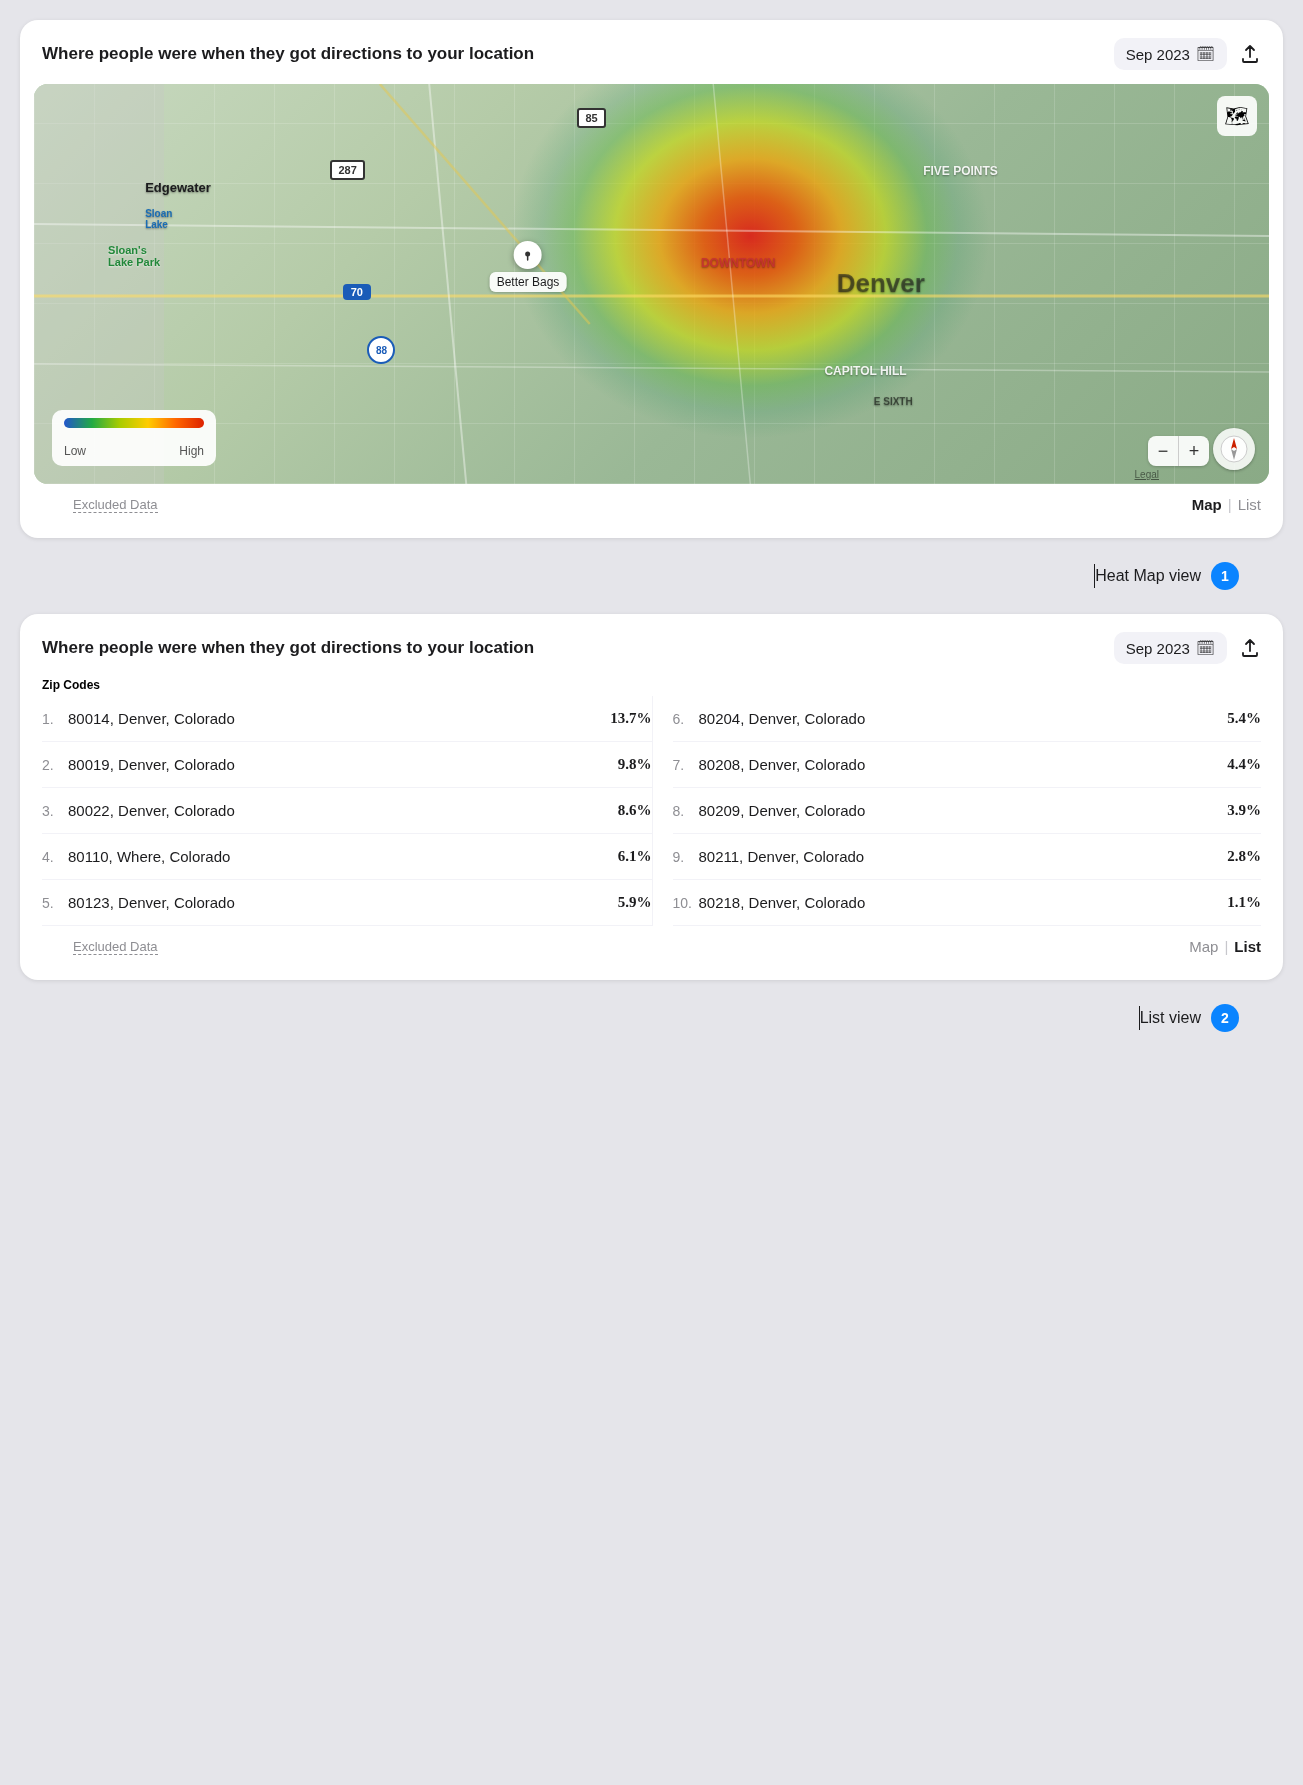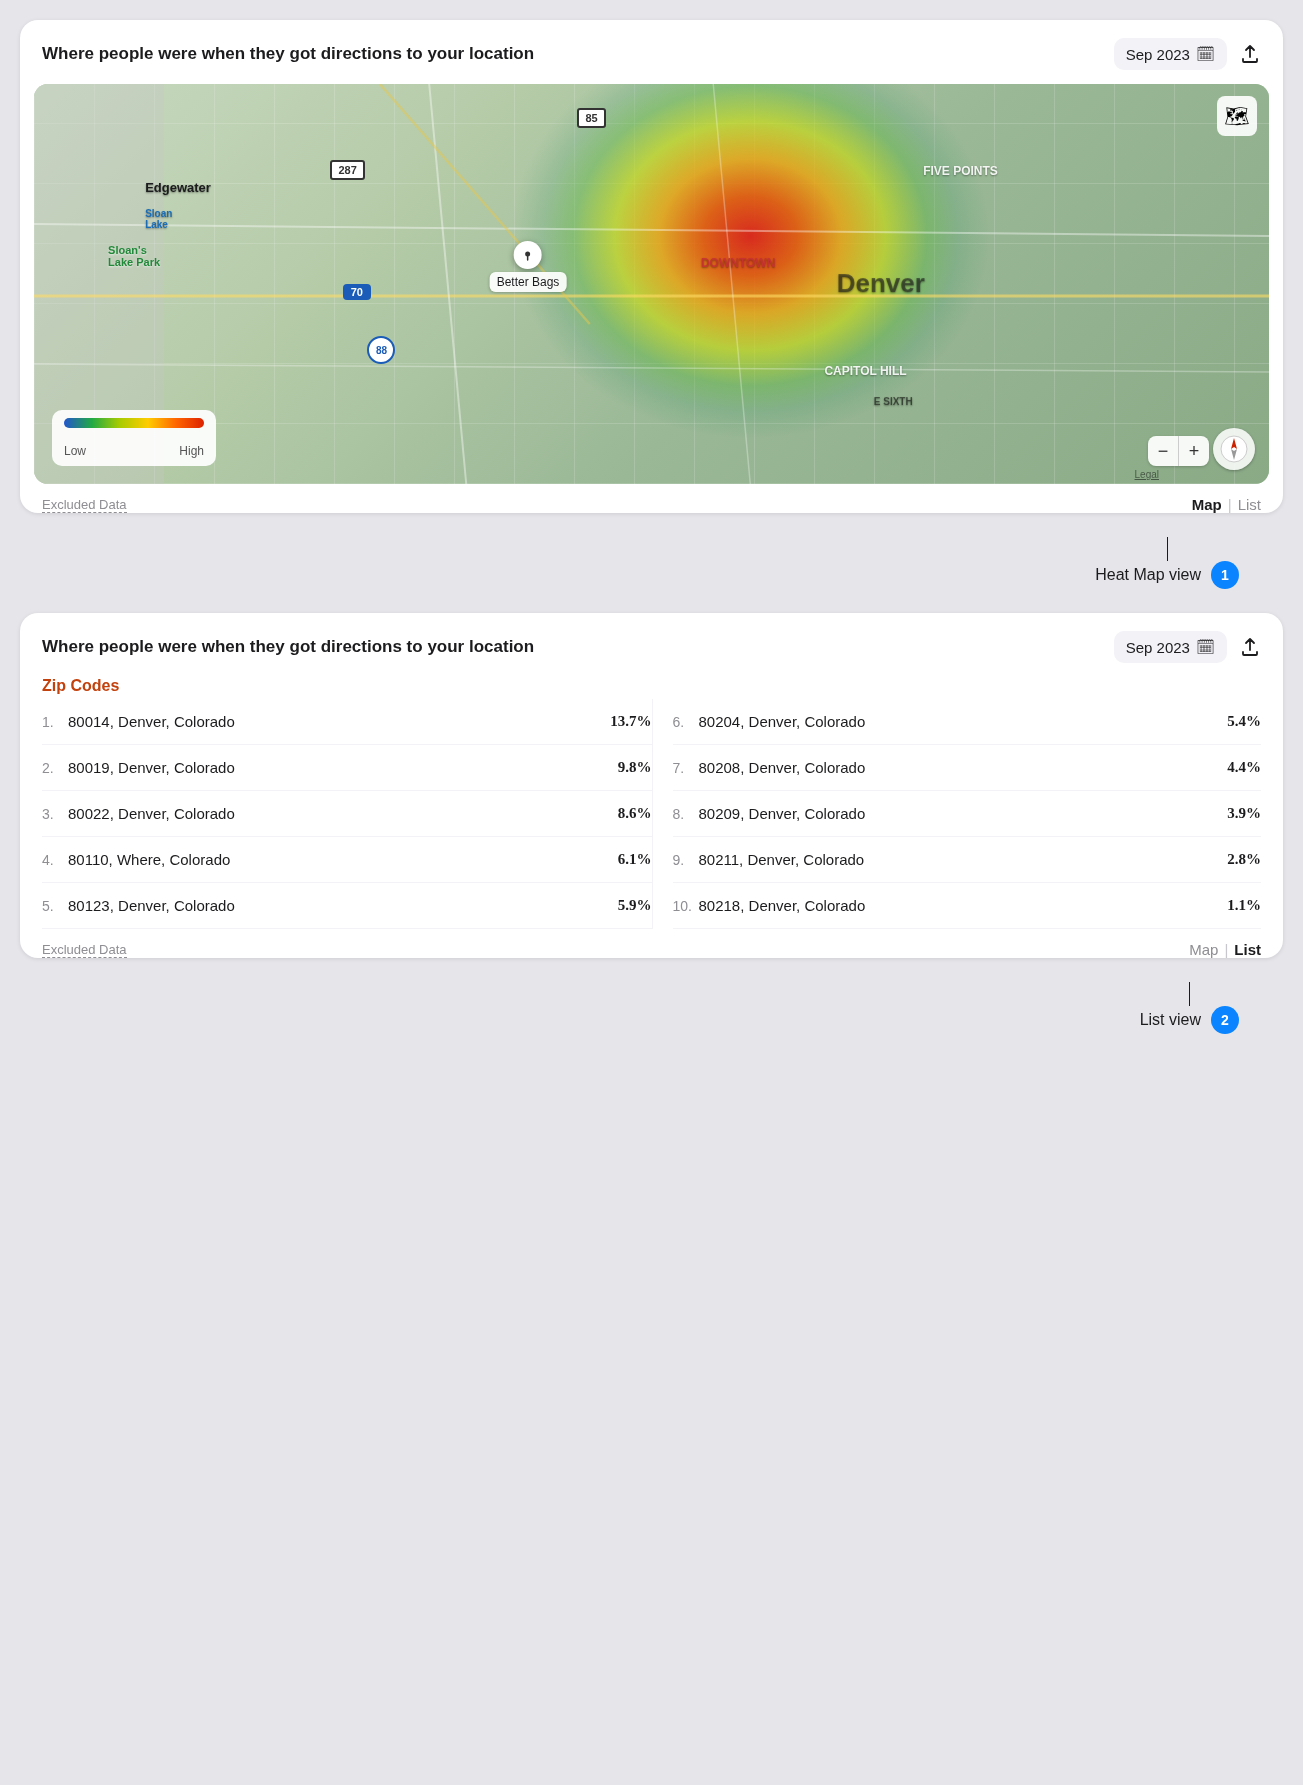--- a/index.html
+++ b/index.html
@@ -291,21 +291,22 @@
       color: rgba(0,0,0,0.5);
       text-decoration: underline;
       cursor: pointer;
     }
 
     
     .card-footer {
       display: flex;
       align-items: center;
       justify-content: space-between;
-      padding: 12px 22px 0;
+      padding: 12px 22px 25px;
+      margin-left: 31px;
     }
     .excluded-data {
       font-size: 13px;
       color: #8e8e93;
       border-bottom: 1px dashed #8e8e93;
       cursor: pointer;
     }
     .view-toggle {
       display: flex;
       align-items: center;
@@ -326,21 +327,21 @@
       color: #8e8e93;
     }
     .view-toggle-list-active {
       font-weight: 600;
       color: #1c1c1e;
     }
 
     
     .annotation-with-line {
       display: flex;
-      flex-direction: column;
+      flex-direction: row;
       align-items: center;
       margin-right: 14px;
     }
     .annot-vertical-line {
       width: 1px;
       height: 24px;
       background: #1c1c1e;
     }
     .annot-row {
       display: flex;
@@ -364,23 +365,23 @@
       font-size: 14px;
       font-weight: 700;
       flex-shrink: 0;
     }
 
     
     .zip-codes-section {
       padding: 0 22px;
     }
     .zip-codes-title {
-      font-size: 16px;
-      font-weight: 700;
-      color: #c2410c;
+      font-size: 12px;
+      font-weight: 700;
+      color: #000000;
       margin-bottom: 4px;
     }
     .zip-codes-grid {
       display: grid;
       grid-template-columns: 1fr 1fr;
       gap: 0;
     }
     .zip-col {
       display: flex;
       flex-direction: column;

